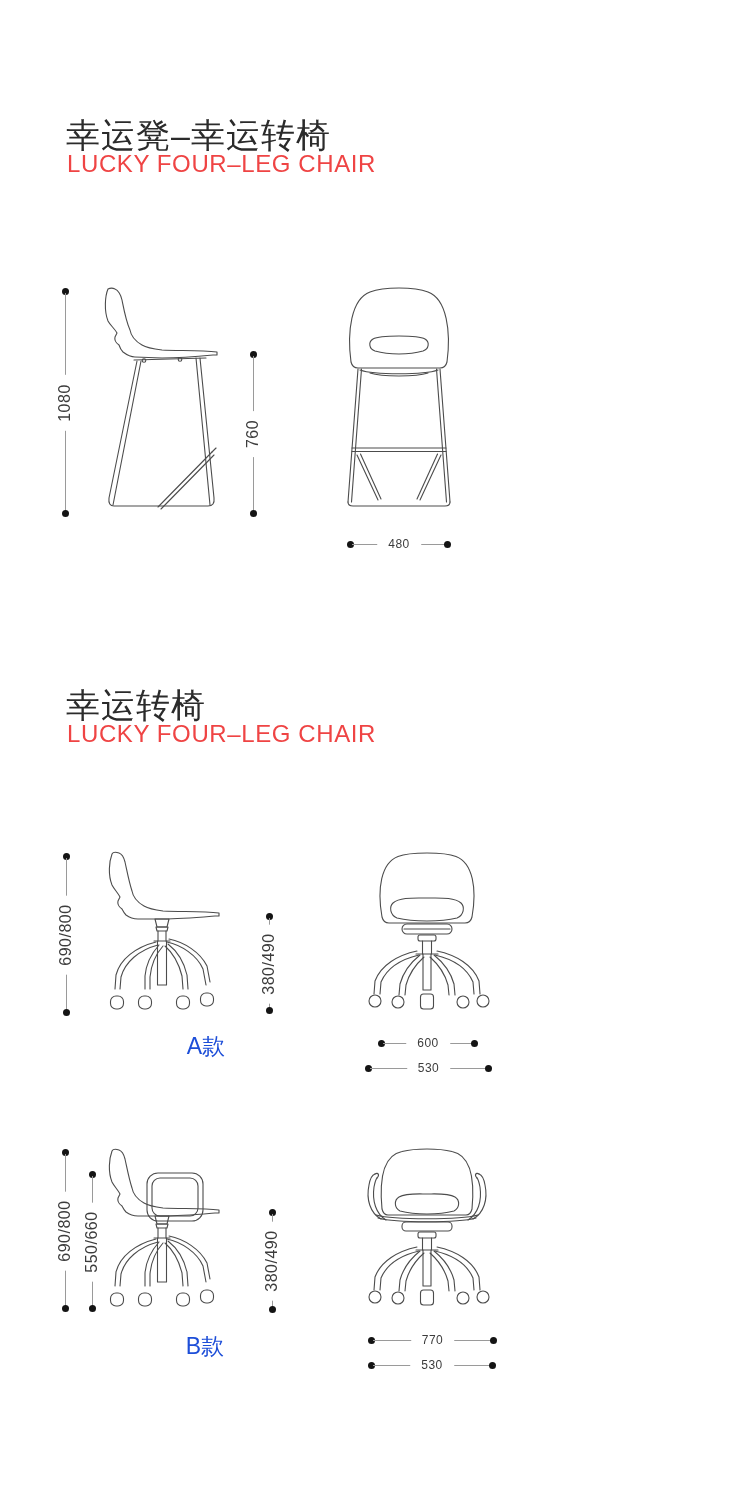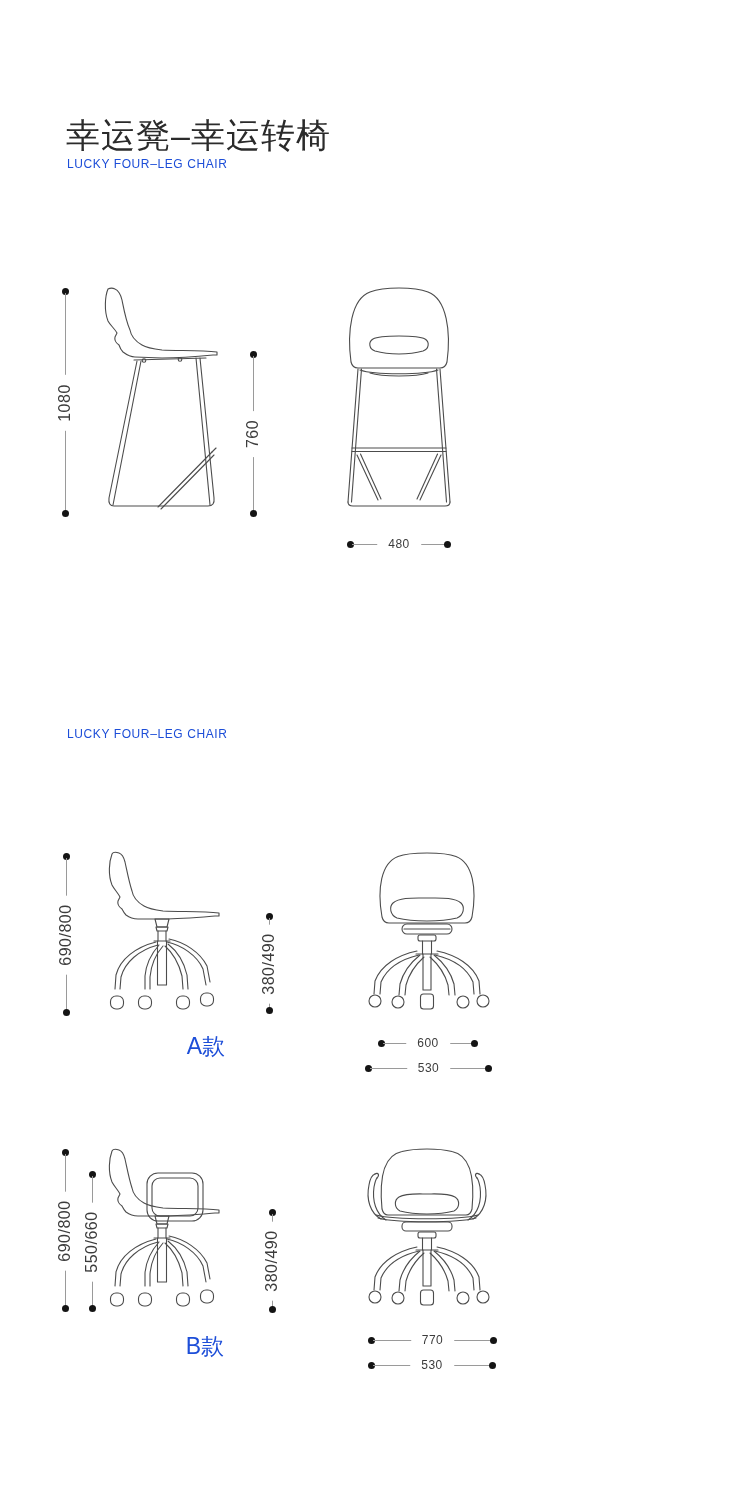--- a/index.html
+++ b/index.html
@@ -1,21 +1,21 @@
 <!DOCTYPE html>
 <html><head>
 <meta charset="utf-8">
 <style>
   html,body{margin:0;padding:0;}
   body{background:#ffffff;font-family:"Liberation Sans","DejaVu Sans",sans-serif;}
   #page{position:relative;width:750px;height:1500px;background:#ffffff;overflow:hidden;}
 
   
   .title-cn{position:absolute;left:66px;font-size:34px;line-height:36px;color:#2b2b2b;letter-spacing:1px;white-space:nowrap;}
-  .title-en{position:absolute;left:67px;font-size:12px;line-height:22px;color:#1d4ed8;letter-spacing:0.6px;white-space:nowrap;}
+  .title-en{position:absolute;left:67px;font-size:24px;line-height:22px;color:#ef4444;letter-spacing:0.6px;white-space:nowrap;}
 
   
   .drawing{position:absolute;}
   .drawing path,.drawing rect,.drawing circle,.drawing line{fill:none;stroke:#4c4c4c;stroke-width:1.1;stroke-linecap:round;stroke-linejoin:round;}
 
   
   .vdim{position:absolute;width:20px;}
   .vdim .dot{position:absolute;left:50%;width:7px;height:7px;margin-left:-3.5px;border-radius:50%;background:#141414;}
   .vdim .dot.t{top:0;}
   .vdim .dot.b{bottom:0;}
@@ -84,20 +84,21 @@
     <span class="vlabel">760</span>
     <span class="dot b"></span>
   </div>
   <div class="hdim" style="left:347px;top:534px;width:104px;">
     <span class="dot l"></span>
     <span class="hline"></span>
     <span class="hlabel">480</span>
     <span class="dot r"></span>
   </div>
 
+  <div class="title-cn" style="top:687px;">幸运转椅</div>
   <div class="title-en" style="top:723px;">LUCKY FOUR–LEG CHAIR</div>
 
   <svg class="drawing" style="left:105px;top:850px;" width="120" height="165" viewBox="0 0 120 165">
     <path d="M7,4 C4,12 3,25 7,35 C9,39 13,43 15,47 L13,51 C12,55 14,57 17,59 C18,61 19,63 21,65 C25,68 29,69 33,69 L58,69 C76,69 98,67 110,66 L114,66 L114,63 C97,61 76,62 58,61 C50,60 44,59 39,56 C32,52 28,47 27,41 C24,32 22,21 20,12 C19,8 17,4 14,3 C11,2 8,2 7,4 Z"></path>
     <path d="M50,69 L64,69 L62,77 L52,77 Z"></path>
     <path d="M51,77 L63,77 L62,81 L52,81 Z"></path>
     <path d="M53,81 L53,91 M61,81 L61,91"></path>
     <path d="M49,91 L65,91"></path>
     <path d="M52.5,91 L52.5,135 M61.5,91 L61.5,135 M52.5,135 L61.5,135"></path>
     <path d="M51,92 C31,97 15,109 11,125 L10,139"></path>

